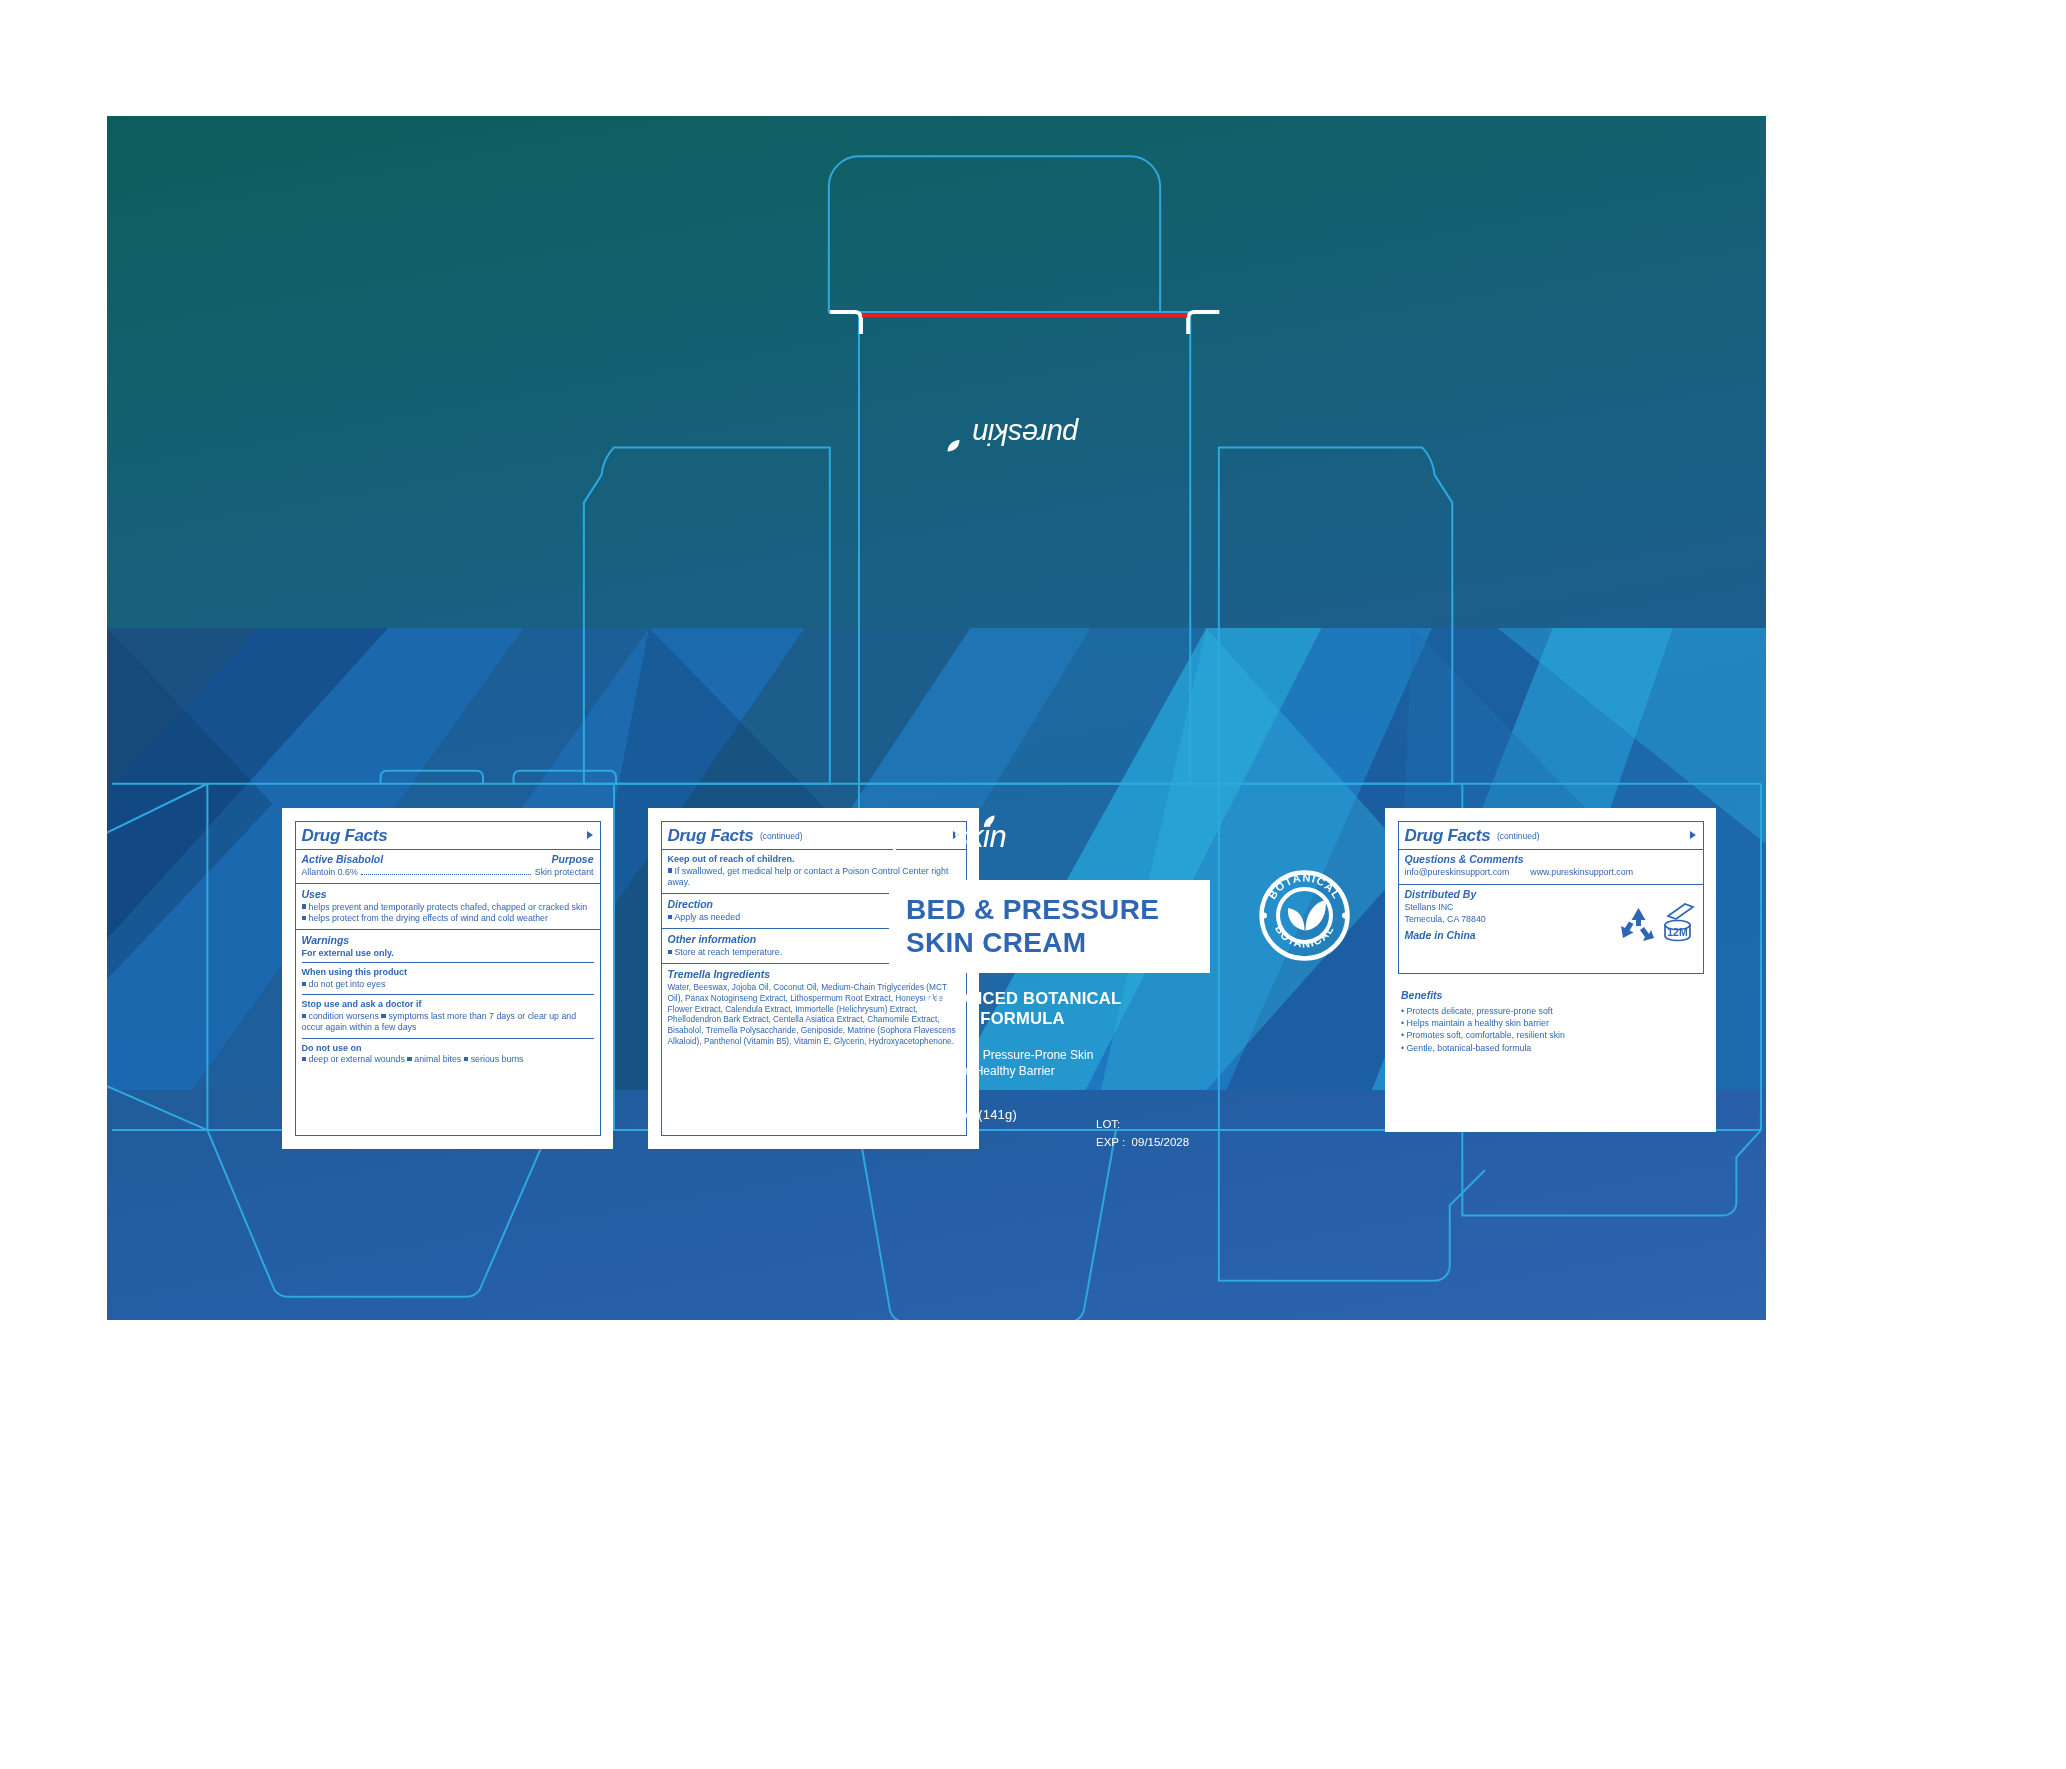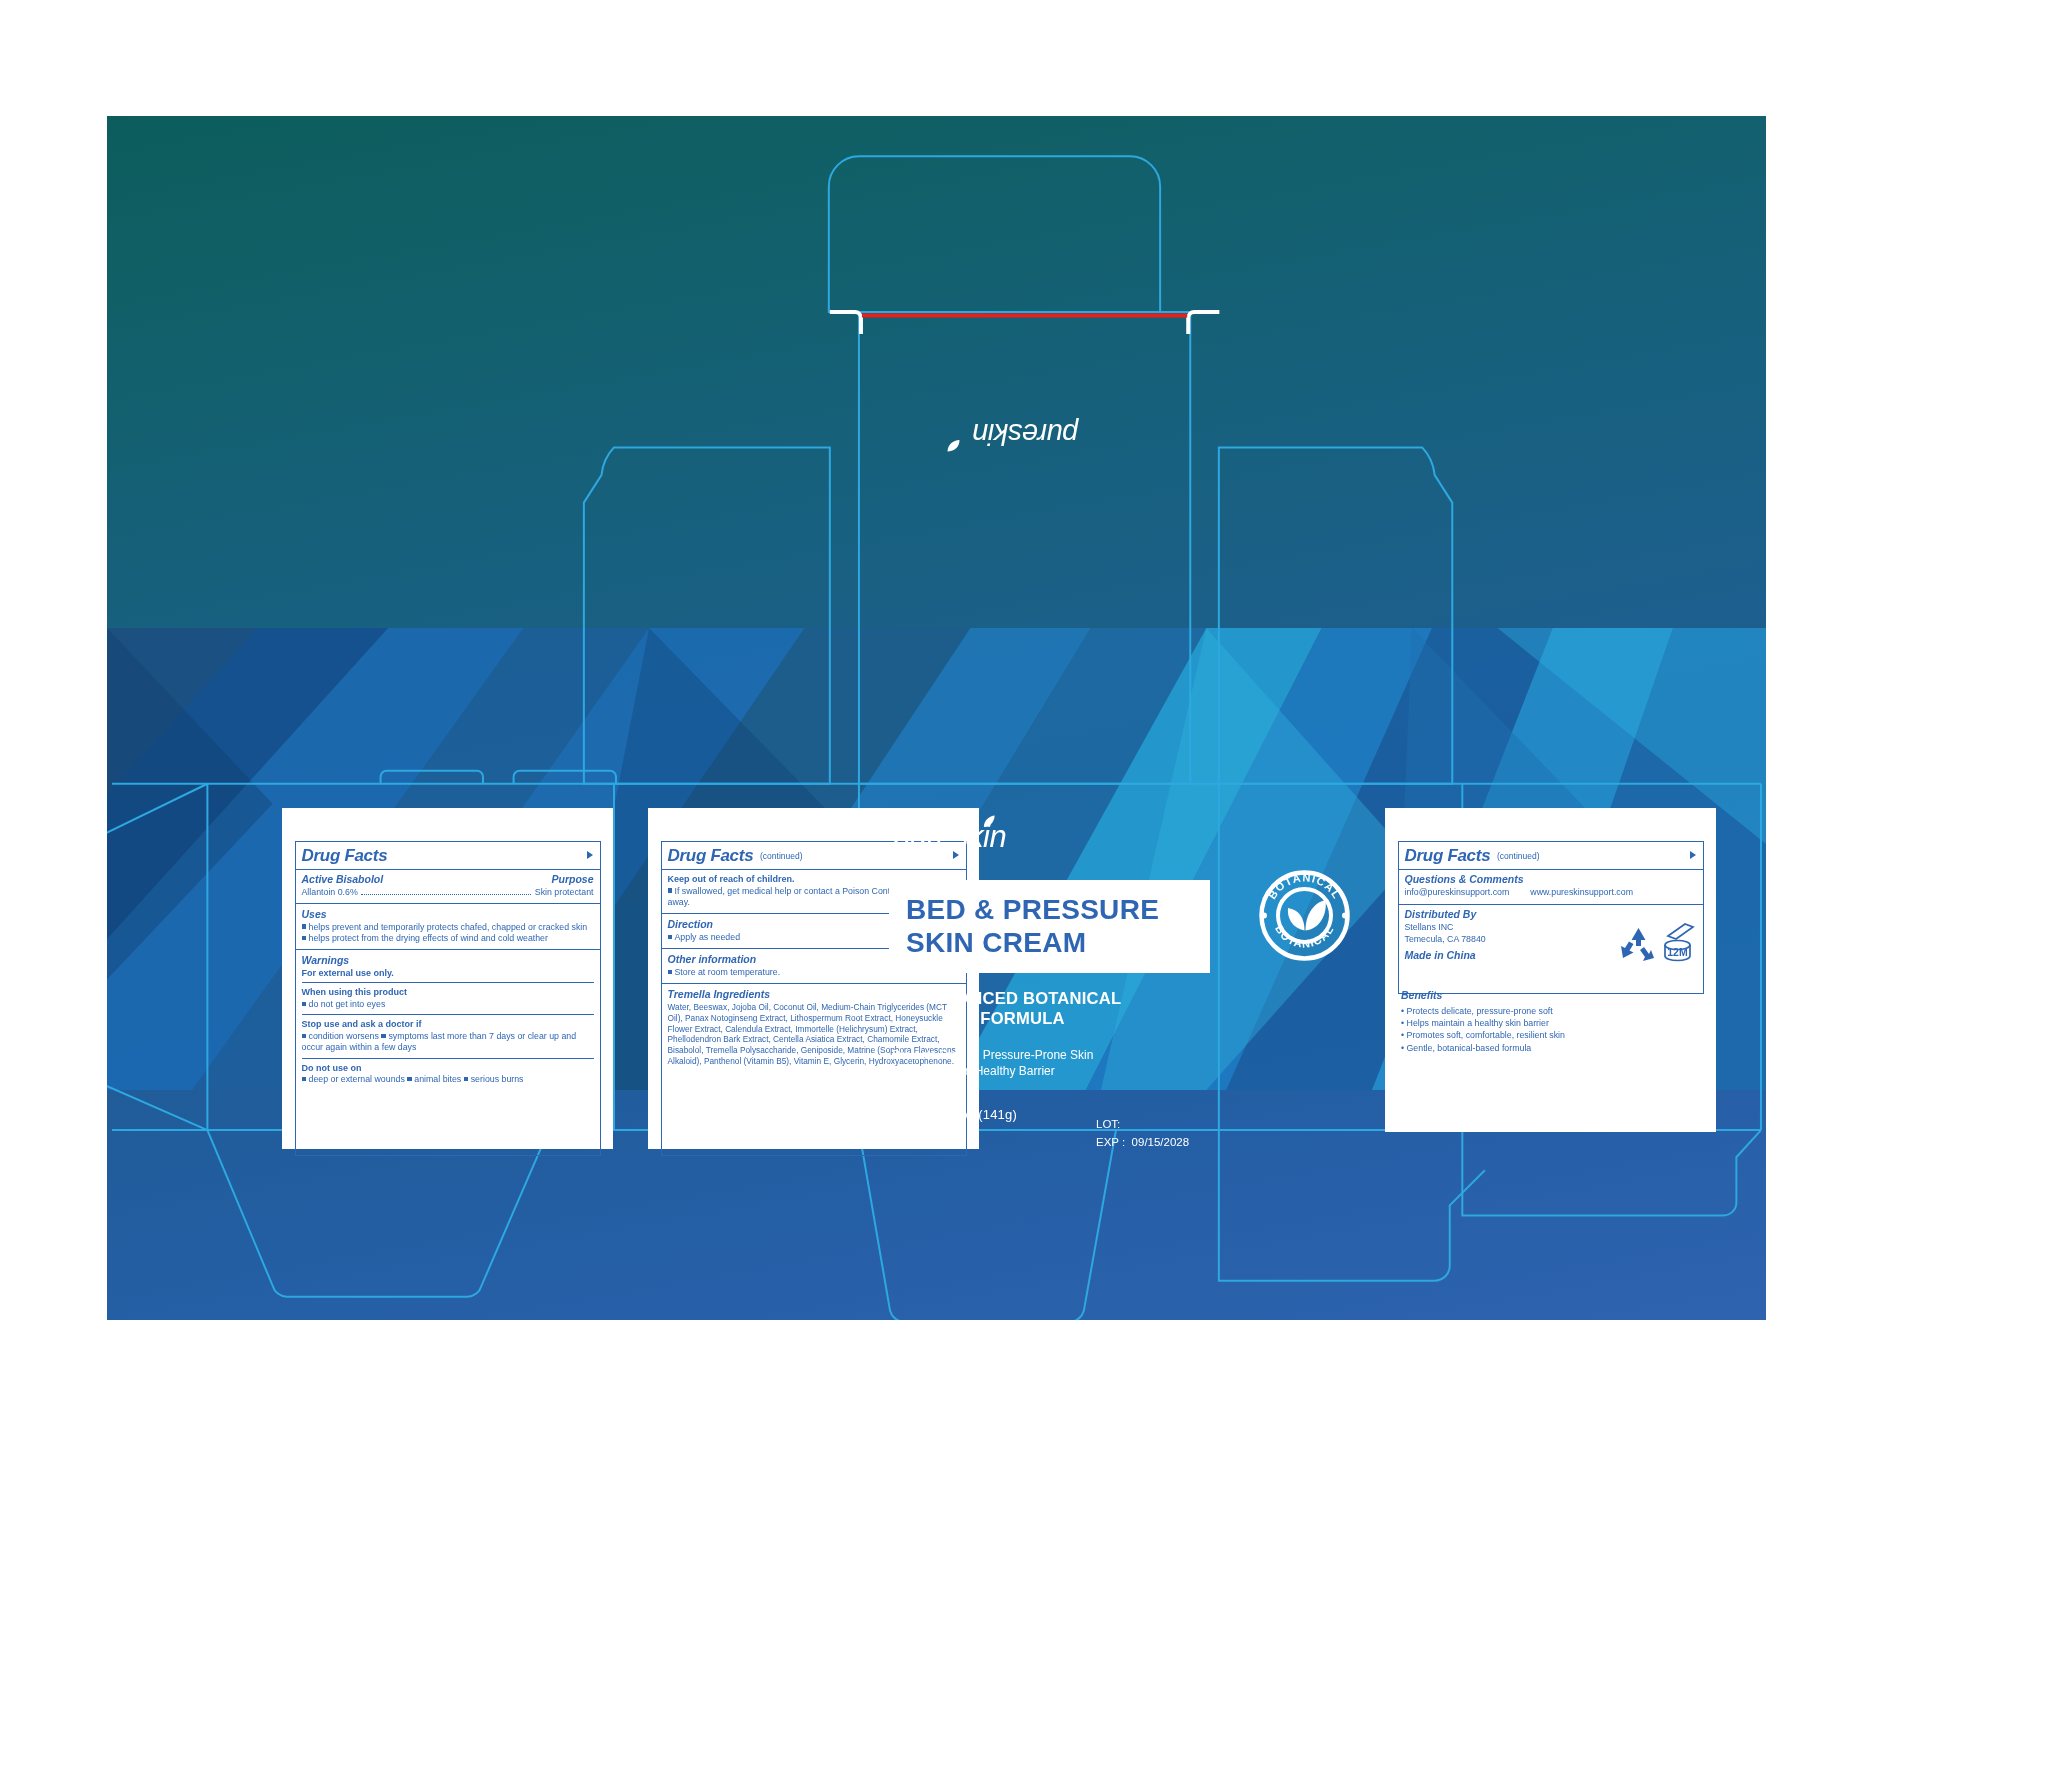--- a/index.html
+++ b/index.html
@@ -15,21 +15,21 @@
   }
 
   
   #facets{position:absolute; left:0; top:512px; width:100%; height:462px; overflow:hidden;}
 
   
   #dieline{position:absolute; left:0; top:0; width:1659px; height:1204px;}
 
   
   .white-card{position:absolute;background:#ffffff;}
-  .dfbox{position:absolute;border:1.5px solid #2f66b3;box-sizing:border-box;margin-top:20px;}
+  .dfbox{position:absolute;border:1.5px solid #2f66b3;box-sizing:border-box;}
   .dfsec{border-bottom:1.5px solid #2f66b3;}
   .dfsec:last-child{border-bottom:none;}
   .pad{padding:4.5px 6px 5px 6px;}
 
   .df-title{color:#2f66b3;font-weight:bold;font-style:italic;font-size:17px;
             letter-spacing:-0.3px;line-height:1;display:inline-block;}
   .df-cont{color:#2f66b3;font-size:8.5px;font-style:normal;font-weight:normal;
            display:inline-block;margin-left:4.5px;vertical-align:2px;}
   .df-arrow{position:absolute;right:7px;top:50%;transform:translateY(-50%);
             width:0;height:0;border-left:6.5px solid #2f66b3;
@@ -227,21 +227,21 @@
       <div class="dfsec pad">
         <div class="hd">Direction</div>
         <div class="bd" style="margin-top:1.5px;">
           <span class="sq"></span><span>Apply as needed</span>
         </div>
       </div>
 
       <div class="dfsec pad">
         <div class="hd">Other information</div>
         <div class="bd" style="margin-top:1.5px;">
-          <span class="sq"></span><span>Store at room temperature.</span>
+          <span class="sq"></span><span>Store at reach temperature.</span>
         </div>
       </div>
 
       <div class="pad">
         <div class="hd">Tremella Ingredients</div>
         <div class="bd-sm" style="margin-top:1.5px;">Water, Beeswax, Jojoba Oil, Coconut Oil, Medium-Chain Triglycerides (MCT Oil), Panax Notoginseng Extract, Lithospermum Root Extract, Honeysuckle Flower Extract, Calendula Extract, Immortelle (Helichrysum) Extract, Phellodendron Bark Extract, Centella Asiatica Extract, Chamomile Extract, Bisabolol, Tremella Polysaccharide, Geniposide, Matrine (Sophora Flavescens Alkaloid), Panthenol (Vitamin B5), Vitamin E, Glycerin, Hydroxyacetophenone.</div>
       </div>
     </div>
   </div>
 

